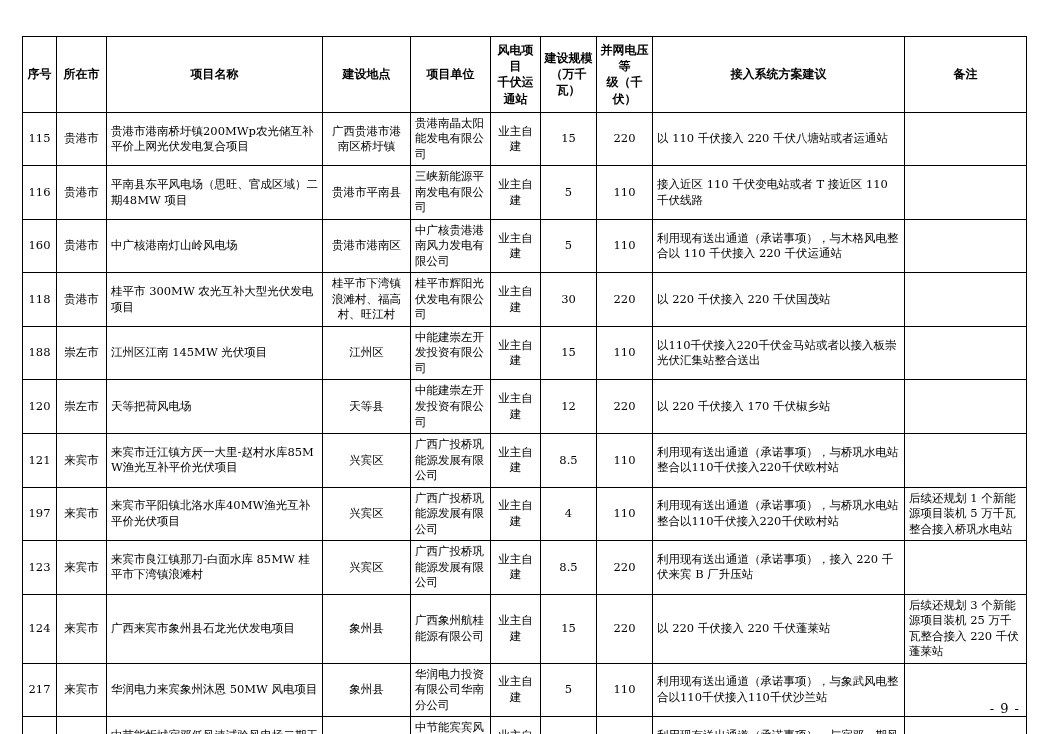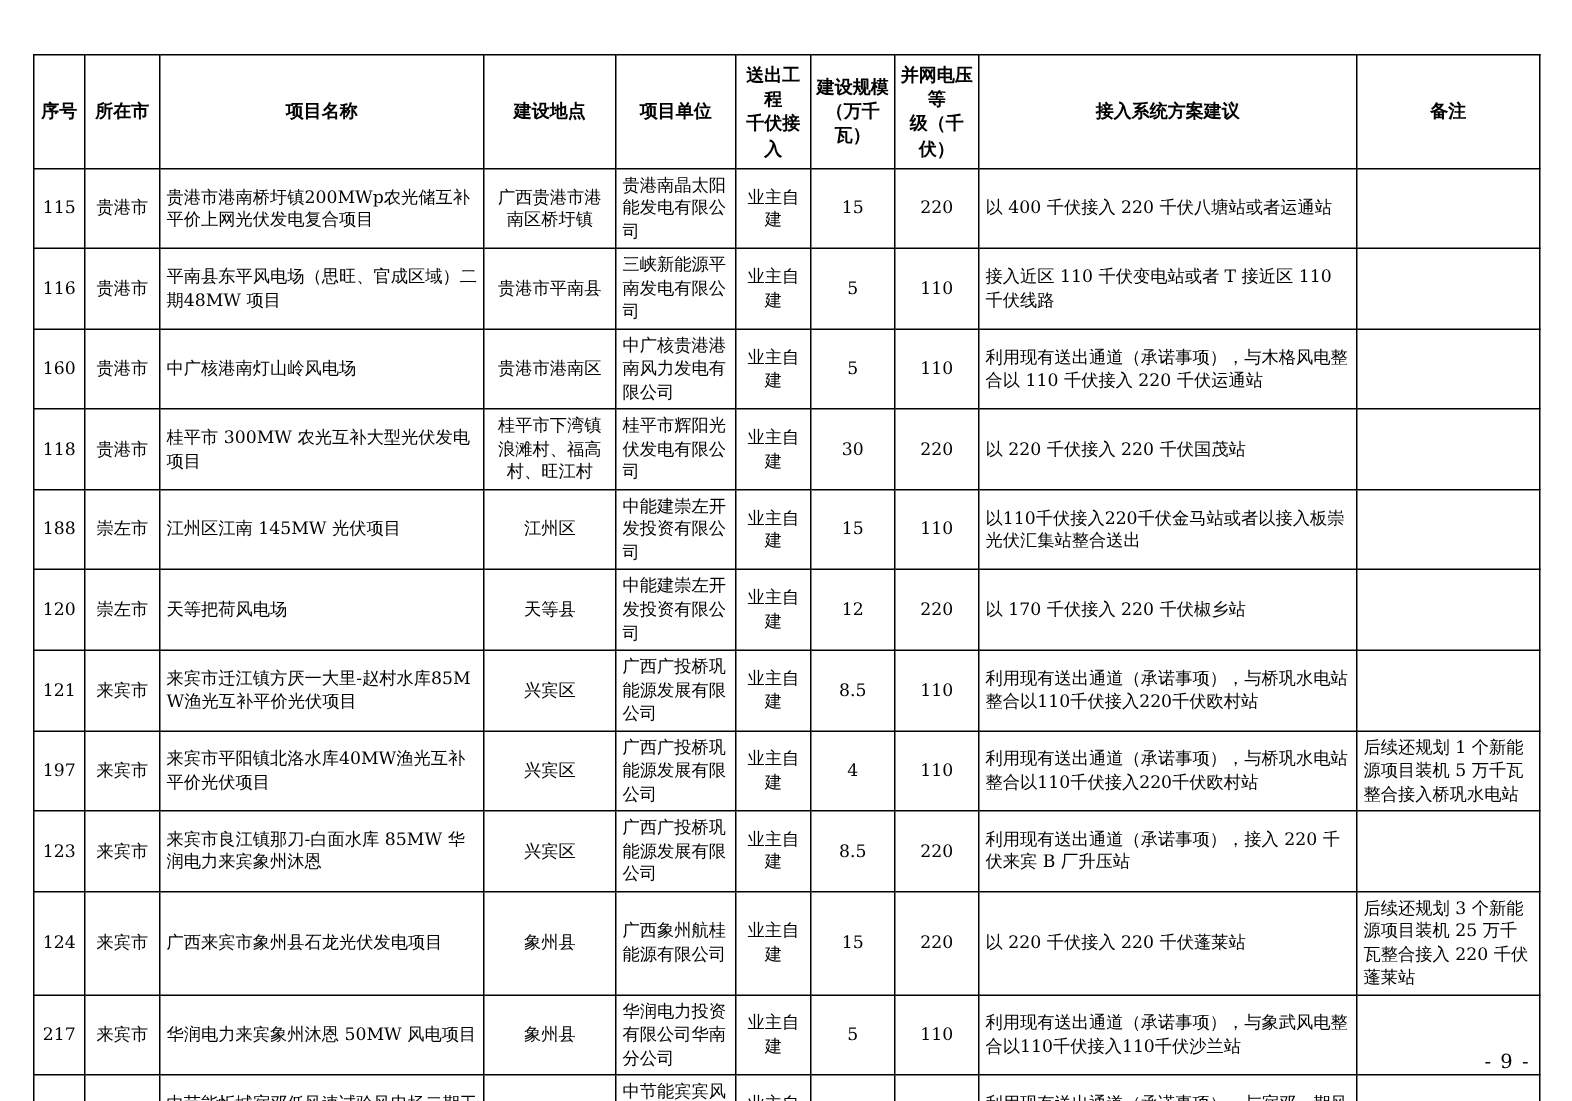--- a/index.html
+++ b/index.html
@@ -81,22 +81,22 @@
         <col class="c9">
     </colgroup>
     <thead>
       <tr>
         <th>序号</th>
         <th>所在市</th>
         <th>项目名称</th>
         <th>建设地点</th>
         <th>项目单位</th>
         <th>
-          <div>送出工程</div>
-          <div>千伏接入</div>
+          <div>风电项目</div>
+          <div>千伏运通站</div>
         </th>
         <th>
           <div>建设规模</div>
           <div>（万千瓦）</div>
         </th>
         <th>
           <div>并网电压等</div>
           <div>级（千伏）</div>
         </th>
         <th>接入系统方案建议</th>
@@ -106,21 +106,21 @@
     <tbody>
         <tr>
           <td class="c">115</td>
           <td class="c">贵港市</td>
           <td class="l">贵港市港南桥圩镇200MWp农光储互补平价上网光伏发电复合项目</td>
           <td class="c">广西贵港市港南区桥圩镇</td>
           <td class="l">贵港南晶太阳能发电有限公司</td>
           <td class="c">业主自建</td>
           <td class="c">15</td>
           <td class="c">220</td>
-          <td class="l">以 400 千伏接入 220 千伏八塘站或者运通站</td>
+          <td class="l">以 110 千伏接入 220 千伏八塘站或者运通站</td>
           <td class="l"></td>
         </tr>
         <tr>
           <td class="c">116</td>
           <td class="c">贵港市</td>
           <td class="l">平南县东平风电场（思旺、官成区域）二期48MW 项目</td>
           <td class="c">贵港市平南县</td>
           <td class="l">三峡新能源平南发电有限公司</td>
           <td class="c">业主自建</td>
           <td class="c">5</td>
@@ -166,21 +166,21 @@
         </tr>
         <tr>
           <td class="c">120</td>
           <td class="c">崇左市</td>
           <td class="l">天等把荷风电场</td>
           <td class="c">天等县</td>
           <td class="l">中能建崇左开发投资有限公司</td>
           <td class="c">业主自建</td>
           <td class="c">12</td>
           <td class="c">220</td>
-          <td class="l">以 170 千伏接入 220 千伏椒乡站</td>
+          <td class="l">以 220 千伏接入 170 千伏椒乡站</td>
           <td class="l"></td>
         </tr>
         <tr>
           <td class="c">121</td>
           <td class="c">来宾市</td>
           <td class="l">来宾市迁江镇方厌一大里-赵村水库85MW渔光互补平价光伏项目</td>
           <td class="c">兴宾区</td>
           <td class="l">广西广投桥巩能源发展有限公司</td>
           <td class="c">业主自建</td>
           <td class="c">8.5</td>
@@ -196,21 +196,21 @@
           <td class="l">广西广投桥巩能源发展有限公司</td>
           <td class="c">业主自建</td>
           <td class="c">4</td>
           <td class="c">110</td>
           <td class="l">利用现有送出通道（承诺事项），与桥巩水电站整合以110千伏接入220千伏欧村站</td>
           <td class="l">后续还规划 1 个新能源项目装机 5 万千瓦整合接入桥巩水电站</td>
         </tr>
         <tr>
           <td class="c">123</td>
           <td class="c">来宾市</td>
-          <td class="l">来宾市良江镇那刀-白面水库 85MW 华润电力来宾象州沐恩</td>
+          <td class="l">来宾市良江镇那刀-白面水库 85MW 桂平市下湾镇浪滩村</td>
           <td class="c">兴宾区</td>
           <td class="l">广西广投桥巩能源发展有限公司</td>
           <td class="c">业主自建</td>
           <td class="c">8.5</td>
           <td class="c">220</td>
           <td class="l">利用现有送出通道（承诺事项），接入 220 千伏来宾 B 厂升压站</td>
           <td class="l"></td>
         </tr>
         <tr>
           <td class="c">124</td>

